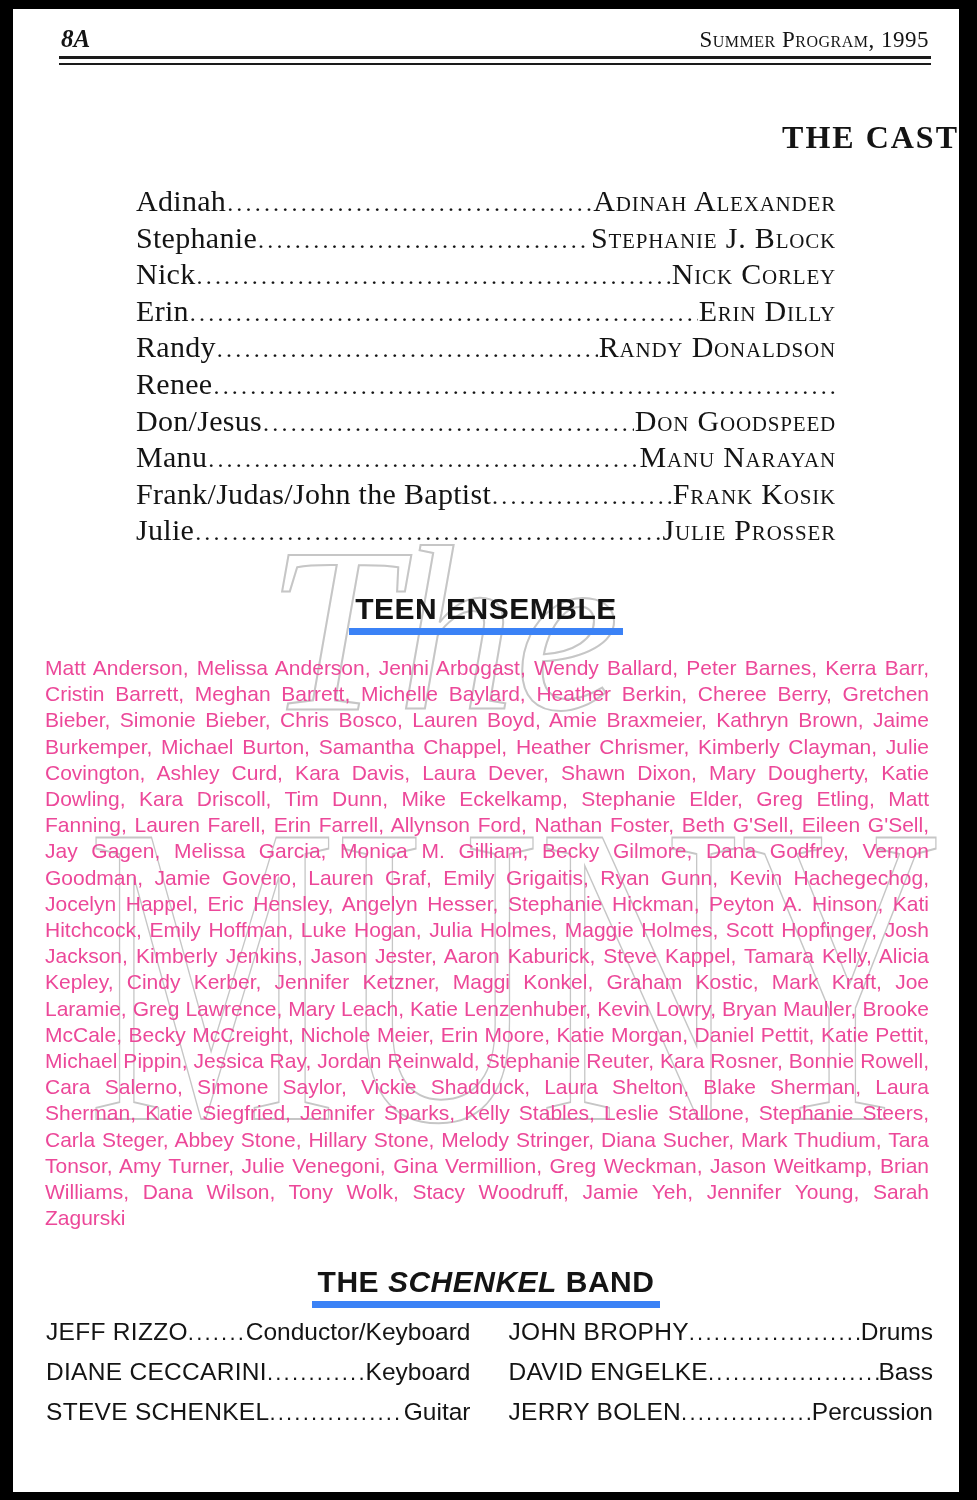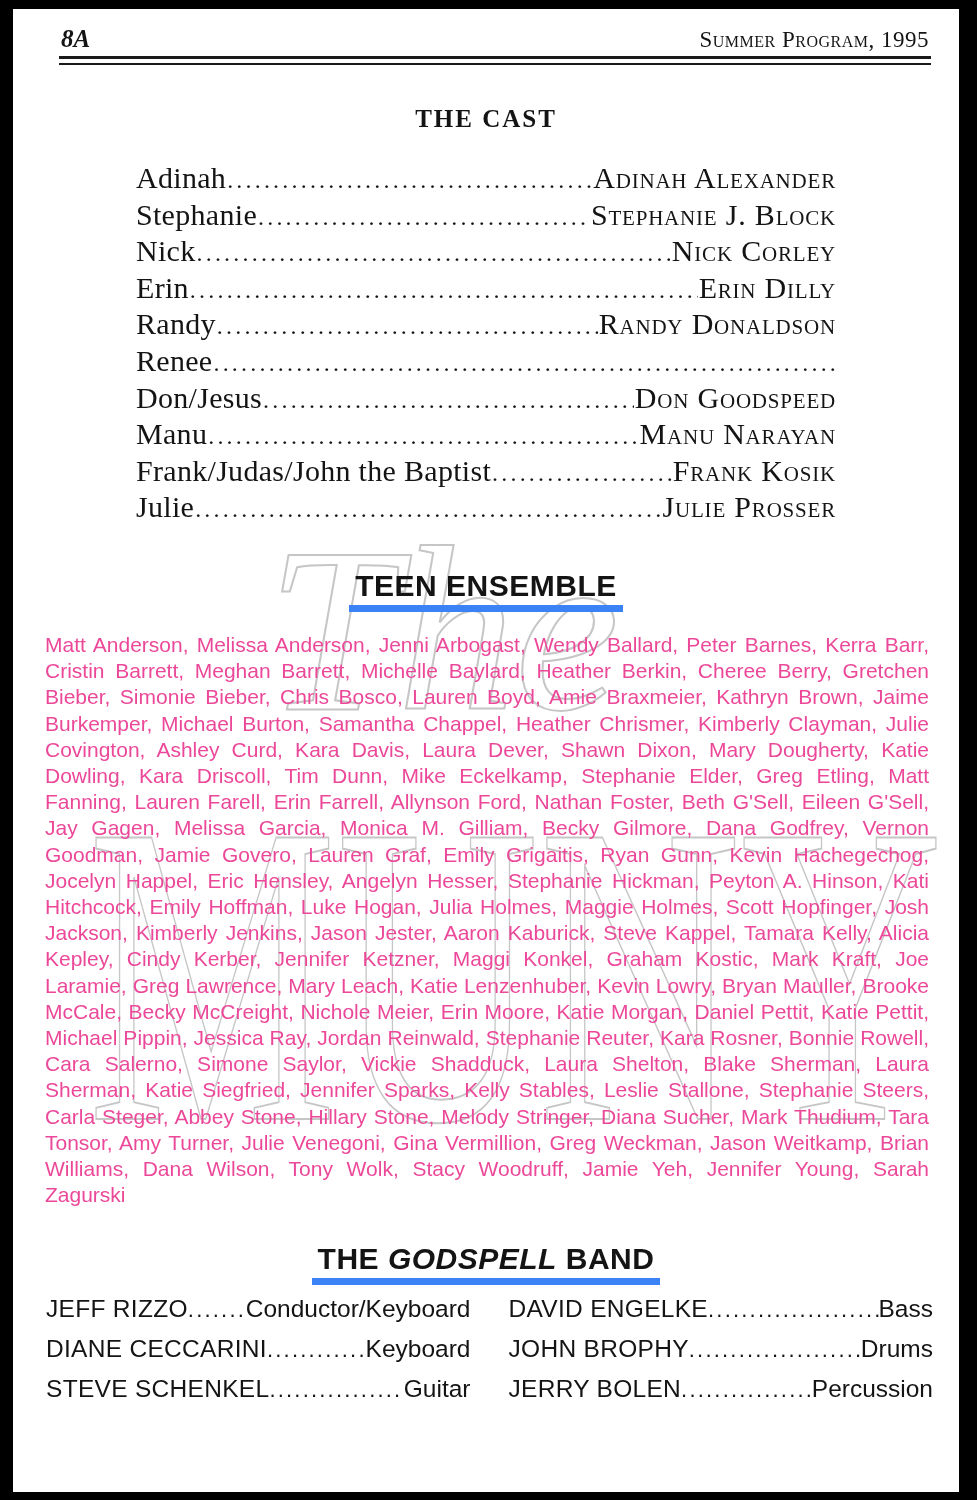--- a/index.html
+++ b/index.html
@@ -33,22 +33,22 @@
     font-style:italic;font-weight:bold;font-size:25px;
   }
   .program-title{
     font-variant:small-caps;font-size:23px;letter-spacing:0.5px;
   }
   .rule-wrap{margin:3px 28px 0 46px;}
   .rule-thick{height:3px;background:#1a1a1a;}
   .rule-thin{height:2px;background:#1a1a1a;margin-top:4px;}
   
   .cast-title{
-    text-align:center;font-weight:bold;font-size:25px;
-    letter-spacing:2px;margin-top:40px;
+    text-align:right;font-weight:bold;font-size:32px;
+    letter-spacing:2px;margin-top:54px;
   }
   .cast-list{
     width:700px;margin:28px auto 16px auto;
   }
   .cast-row{
     display:flex;align-items:baseline;height:36.6px;
     font-size:30px;
   }
   .cast-role{white-space:nowrap;letter-spacing:0.3px;}
   .cast-actor{white-space:nowrap;font-variant:small-caps;letter-spacing:0.8px;}
@@ -168,21 +168,21 @@
         <span class="cast-actor">Julie Prosser</span>
       </div>
     </div>
 
     <div class="section-heading ensemble-heading">
       <span class="underlined">TEEN ENSEMBLE</span>
     </div>
     <p class="ensemble-names">Matt Anderson, Melissa Anderson, Jenni Arbogast, Wendy Ballard, Peter Barnes, Kerra Barr, Cristin Barrett, Meghan Barrett, Michelle Baylard, Heather Berkin, Cheree Berry, Gretchen Bieber, Simonie Bieber, Chris Bosco, Lauren Boyd, Amie Braxmeier, Kathryn Brown, Jaime Burkemper, Michael Burton, Samantha Chappel, Heather Chrismer, Kimberly Clayman, Julie Covington, Ashley Curd, Kara Davis, Laura Dever, Shawn Dixon, Mary Dougherty, Katie Dowling, Kara Driscoll, Tim Dunn, Mike Eckelkamp, Stephanie Elder, Greg Etling, Matt Fanning, Lauren Farell, Erin Farrell, Allynson Ford, Nathan Foster, Beth G'Sell, Eileen G'Sell, Jay Gagen, Melissa Garcia, Monica M. Gilliam, Becky Gilmore, Dana Godfrey, Vernon Goodman, Jamie Govero, Lauren Graf, Emily Grigaitis, Ryan Gunn, Kevin Hachegechog, Jocelyn Happel, Eric Hensley, Angelyn Hesser, Stephanie Hickman, Peyton A. Hinson, Kati Hitchcock, Emily Hoffman, Luke Hogan, Julia Holmes, Maggie Holmes, Scott Hopfinger, Josh Jackson, Kimberly Jenkins, Jason Jester, Aaron Kaburick, Steve Kappel, Tamara Kelly, Alicia Kepley, Cindy Kerber, Jennifer Ketzner, Maggi Konkel, Graham Kostic, Mark Kraft, Joe Laramie, Greg Lawrence, Mary Leach, Katie Lenzenhuber, Kevin Lowry, Bryan Mauller, Brooke McCale, Becky McCreight, Nichole Meier, Erin Moore, Katie Morgan, Daniel Pettit, Katie Pettit, Michael Pippin, Jessica Ray, Jordan Reinwald, Stephanie Reuter, Kara Rosner, Bonnie Rowell, Cara Salerno, Simone Saylor, Vickie Shadduck, Laura Shelton, Blake Sherman, Laura Sherman, Katie Siegfried, Jennifer Sparks, Kelly Stables, Leslie Stallone, Stephanie Steers, Carla Steger, Abbey Stone, Hillary Stone, Melody Stringer, Diana Sucher, Mark Thudium, Tara Tonsor, Amy Turner, Julie Venegoni, Gina Vermillion, Greg Weckman, Jason Weitkamp, Brian Williams, Dana Wilson, Tony Wolk, Stacy Woodruff, Jamie Yeh, Jennifer Young, Sarah Zagurski</p>
 
     <div class="section-heading band-heading">
-      <span class="underlined"><span>THE </span><span class="show-name">GODSPELL</span><span> BAND</span></span>
+      <span class="underlined"><span>THE </span><span class="show-name">SCHENKEL</span><span> BAND</span></span>
     </div>
 
     <div class="band-columns">
       <div class="band-column">
         <div class="band-row">
           <span class="band-member">JEFF RIZZO</span>
           <span class="leader"></span>
           <span class="band-role">Conductor/Keyboard</span>
         </div>
         <div class="band-row">
@@ -191,28 +191,28 @@
           <span class="band-role">Keyboard</span>
         </div>
         <div class="band-row">
           <span class="band-member">STEVE SCHENKEL</span>
           <span class="leader"></span>
           <span class="band-role">Guitar</span>
         </div>
       </div>
       <div class="band-column">
         <div class="band-row">
+          <span class="band-member">JOHN BROPHY</span>
+          <span class="leader"></span>
+          <span class="band-role">Drums</span>
+        </div>
+        <div class="band-row">
           <span class="band-member">DAVID ENGELKE</span>
           <span class="leader"></span>
           <span class="band-role">Bass</span>
-        </div>
-        <div class="band-row">
-          <span class="band-member">JOHN BROPHY</span>
-          <span class="leader"></span>
-          <span class="band-role">Drums</span>
         </div>
         <div class="band-row">
           <span class="band-member">JERRY BOLEN</span>
           <span class="leader"></span>
           <span class="band-role">Percussion</span>
         </div>
       </div>
     </div>
 
   </div>

